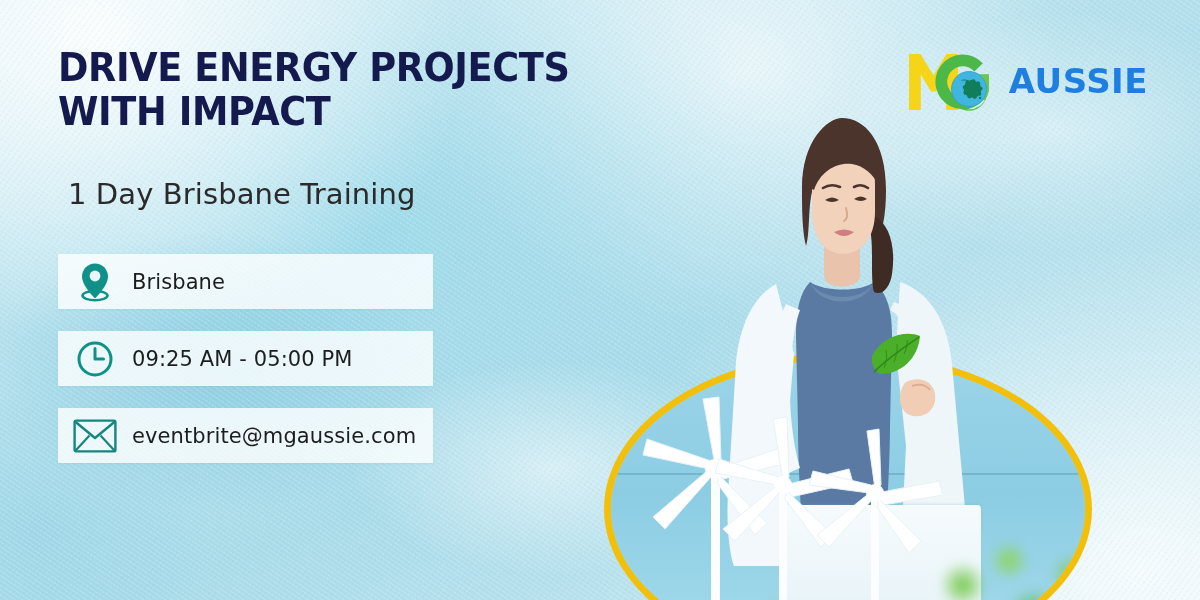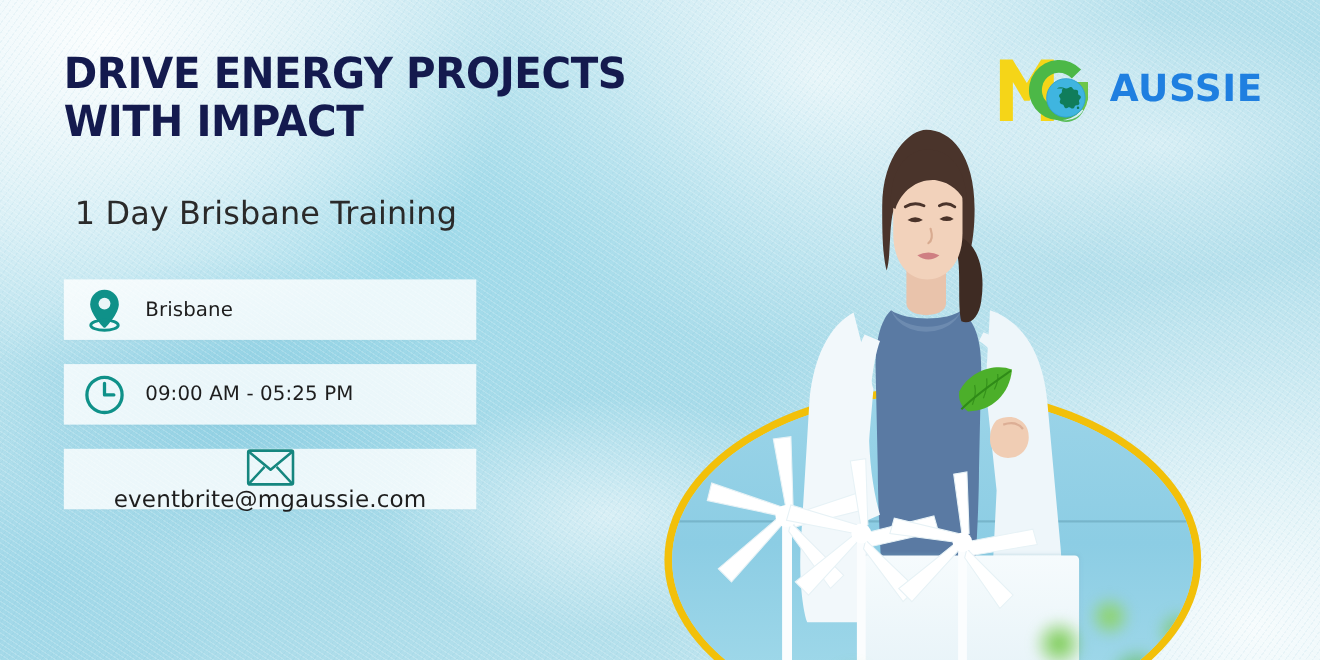--- a/index.html
+++ b/index.html
@@ -85,34 +85,34 @@
   }
   .info-row {
     position: relative;
     height: 55px;
     margin-bottom: 22px;
     background: rgba(255,255,255,0.80);
     display: flex;
     align-items: center;
     box-shadow: 0 1px 2px rgba(120,170,190,0.18);
   }
-  .info-row:last-child { margin-bottom: 0; flex-direction: column; }
+  .info-row:last-child { margin-bottom: 0; }
   .info-icon {
     width: 74px;
     min-width: 74px;
     height: 55px;
     display: flex;
     align-items: center;
     justify-content: center;
     color: #0f9189;
   }
   .info-icon svg { display: block; }
   .info-text {
     color: #1d1d1d;
-    font-size: 18px;
+    font-size: 21px;
     letter-spacing: 0.1px;
     white-space: nowrap;
   }
   .row-email .info-text { font-size: 21px; }
 
   
   .logo {
     position: absolute;
     right: 52px;
     top: 44px;
@@ -229,21 +229,21 @@
       <span class="info-text">Brisbane</span>
     </div>
 
     <div class="info-row row-time">
       <span class="info-icon">
         <svg width="38" height="38" viewBox="0 0 38 38">
           <circle cx="19" cy="19" r="16" fill="none" stroke="#0f9189" stroke-width="3"></circle>
           <path d="M19 8.5 V19 H27.5" fill="none" stroke="#0f9189" stroke-width="3" stroke-linecap="round" stroke-linejoin="round"></path>
         </svg>
       </span>
-      <span class="info-text">09:00 AM - 05:25 PM</span>
+      <span class="info-text">09:25 AM - 05:00 PM</span>
     </div>
 
 
     <div class="info-row row-email">
       <span class="info-icon">
         <svg width="44" height="34" viewBox="0 0 44 34">
           <rect x="1.6" y="1.6" width="40.8" height="30.8" rx="1.5" fill="none" stroke="#15867f" stroke-width="2.4"></rect>
           <path d="M2.6 3 L22 19 L41.4 3" fill="none" stroke="#15867f" stroke-width="2.4" stroke-linejoin="round"></path>
           <path d="M2.6 31.4 L16.5 16.5 M41.4 31.4 L27.5 16.5" fill="none" stroke="#15867f" stroke-width="2.2"></path>
         </svg>

